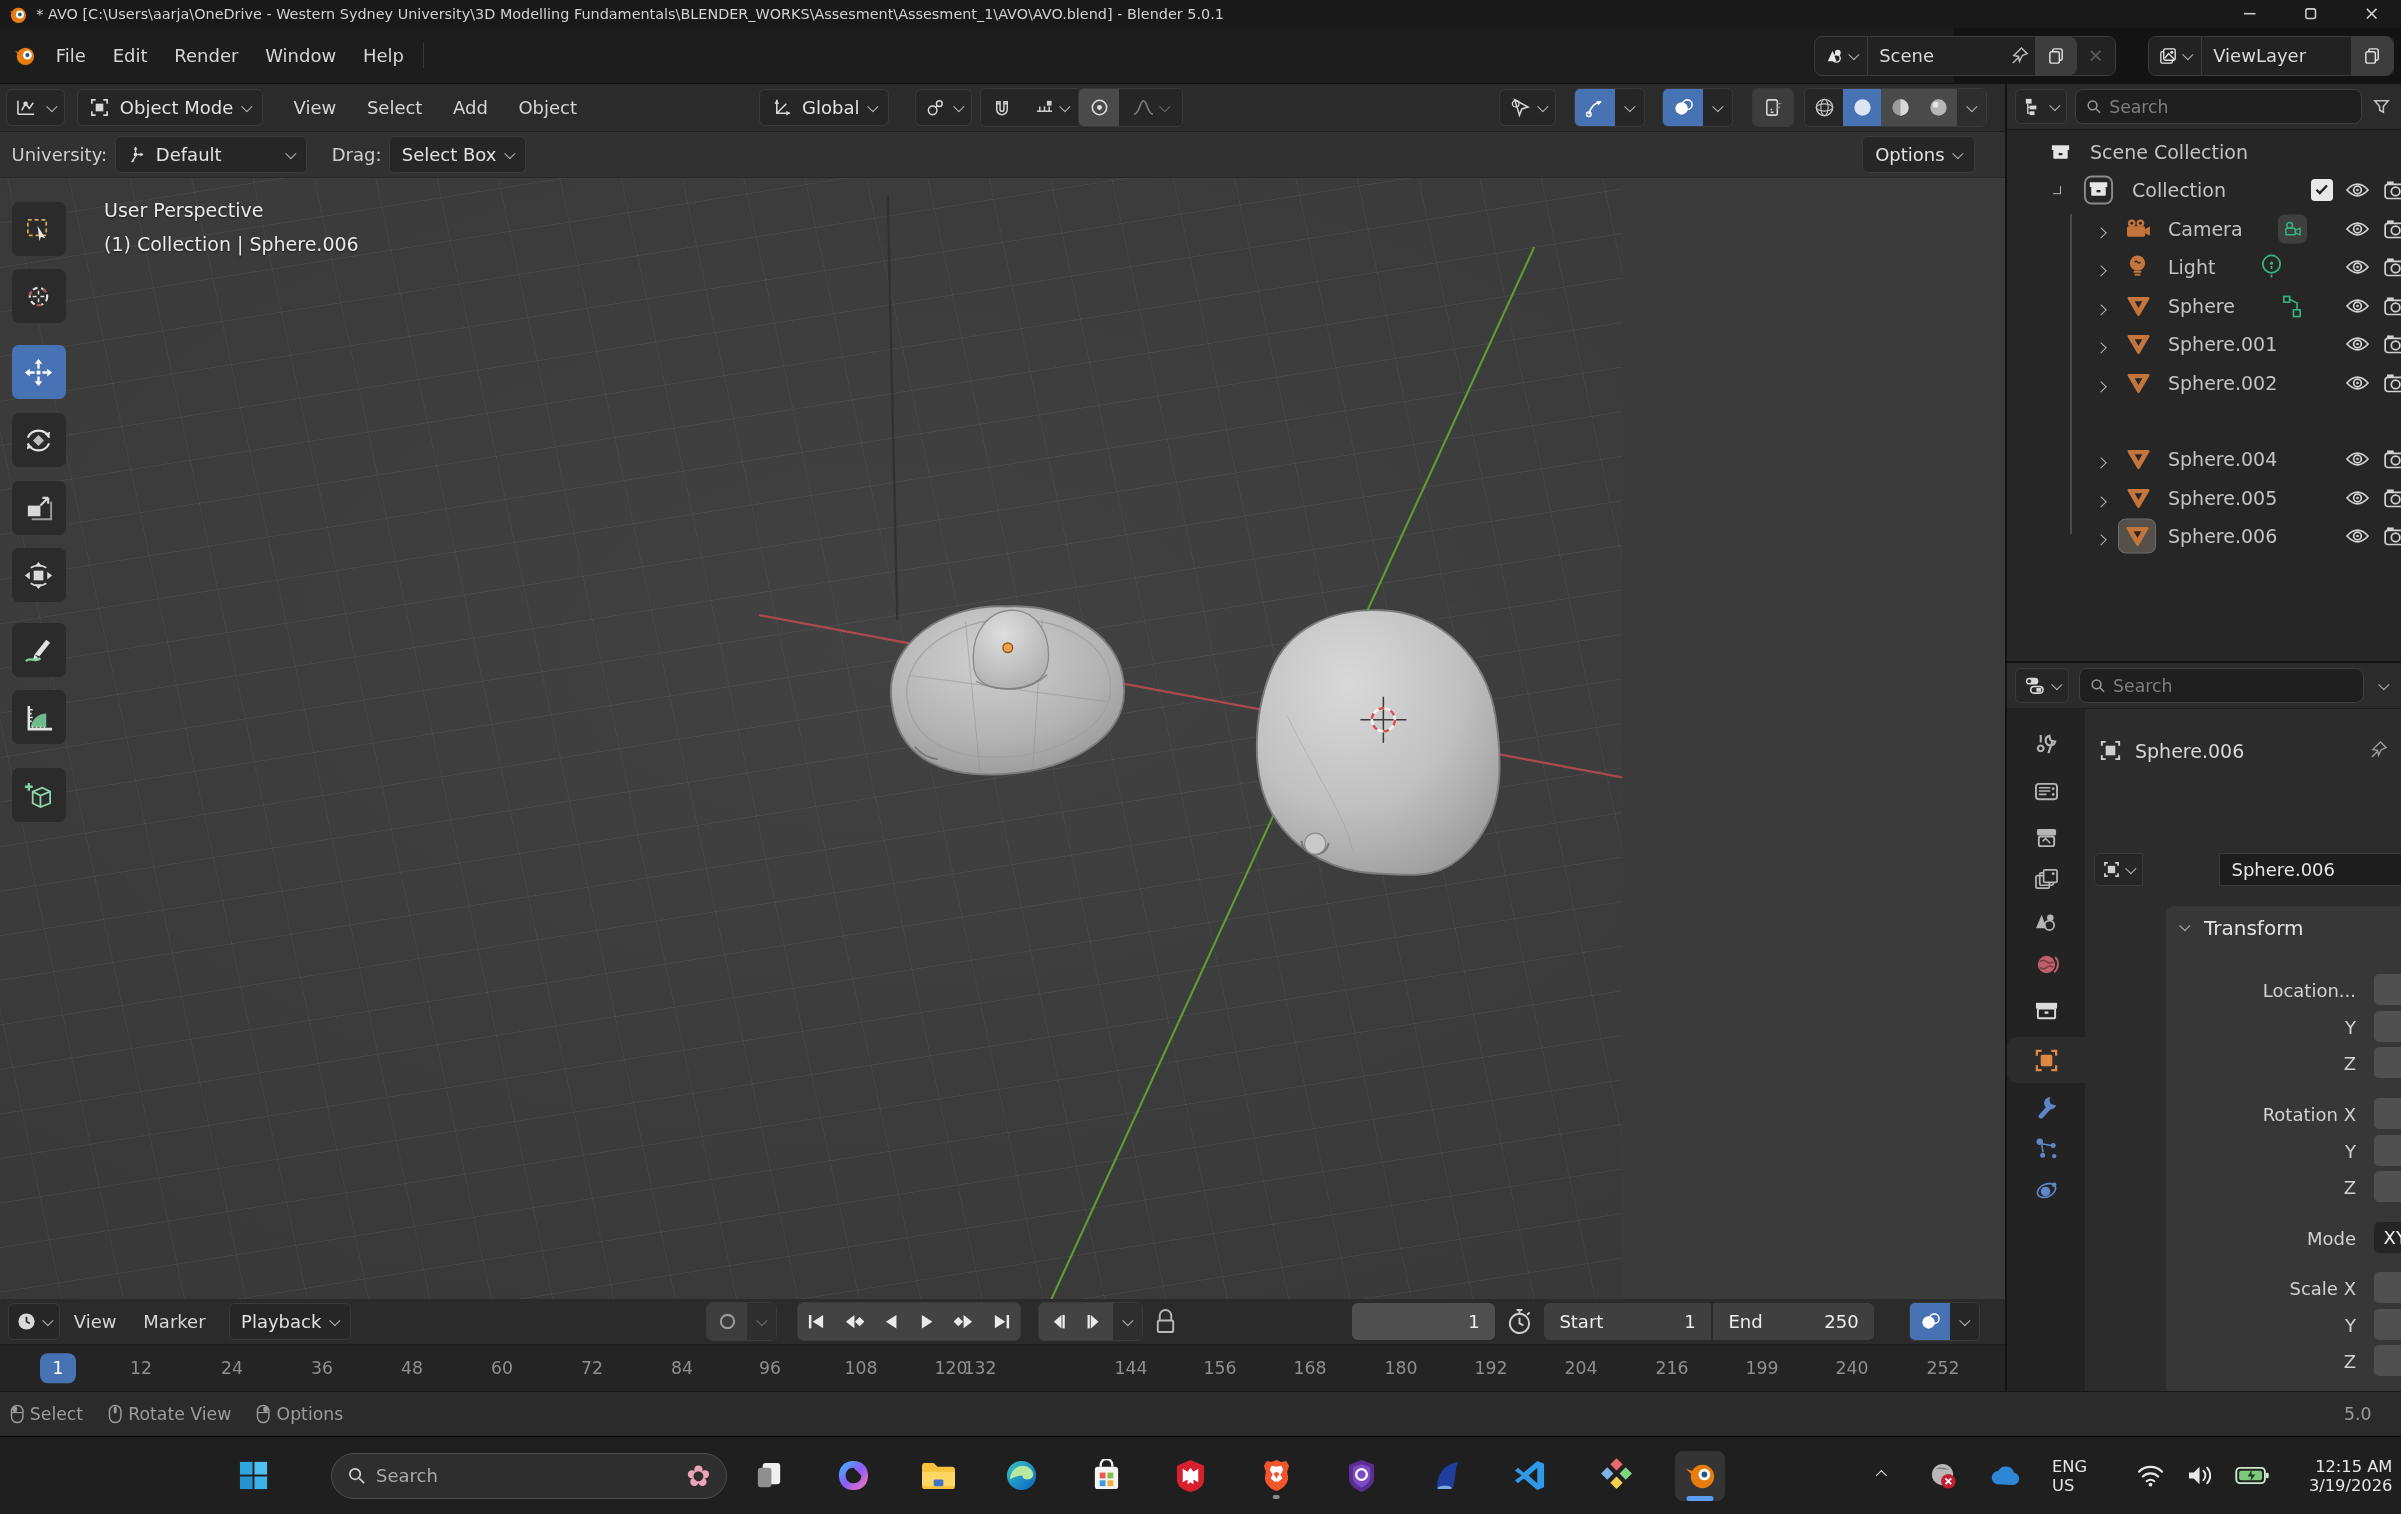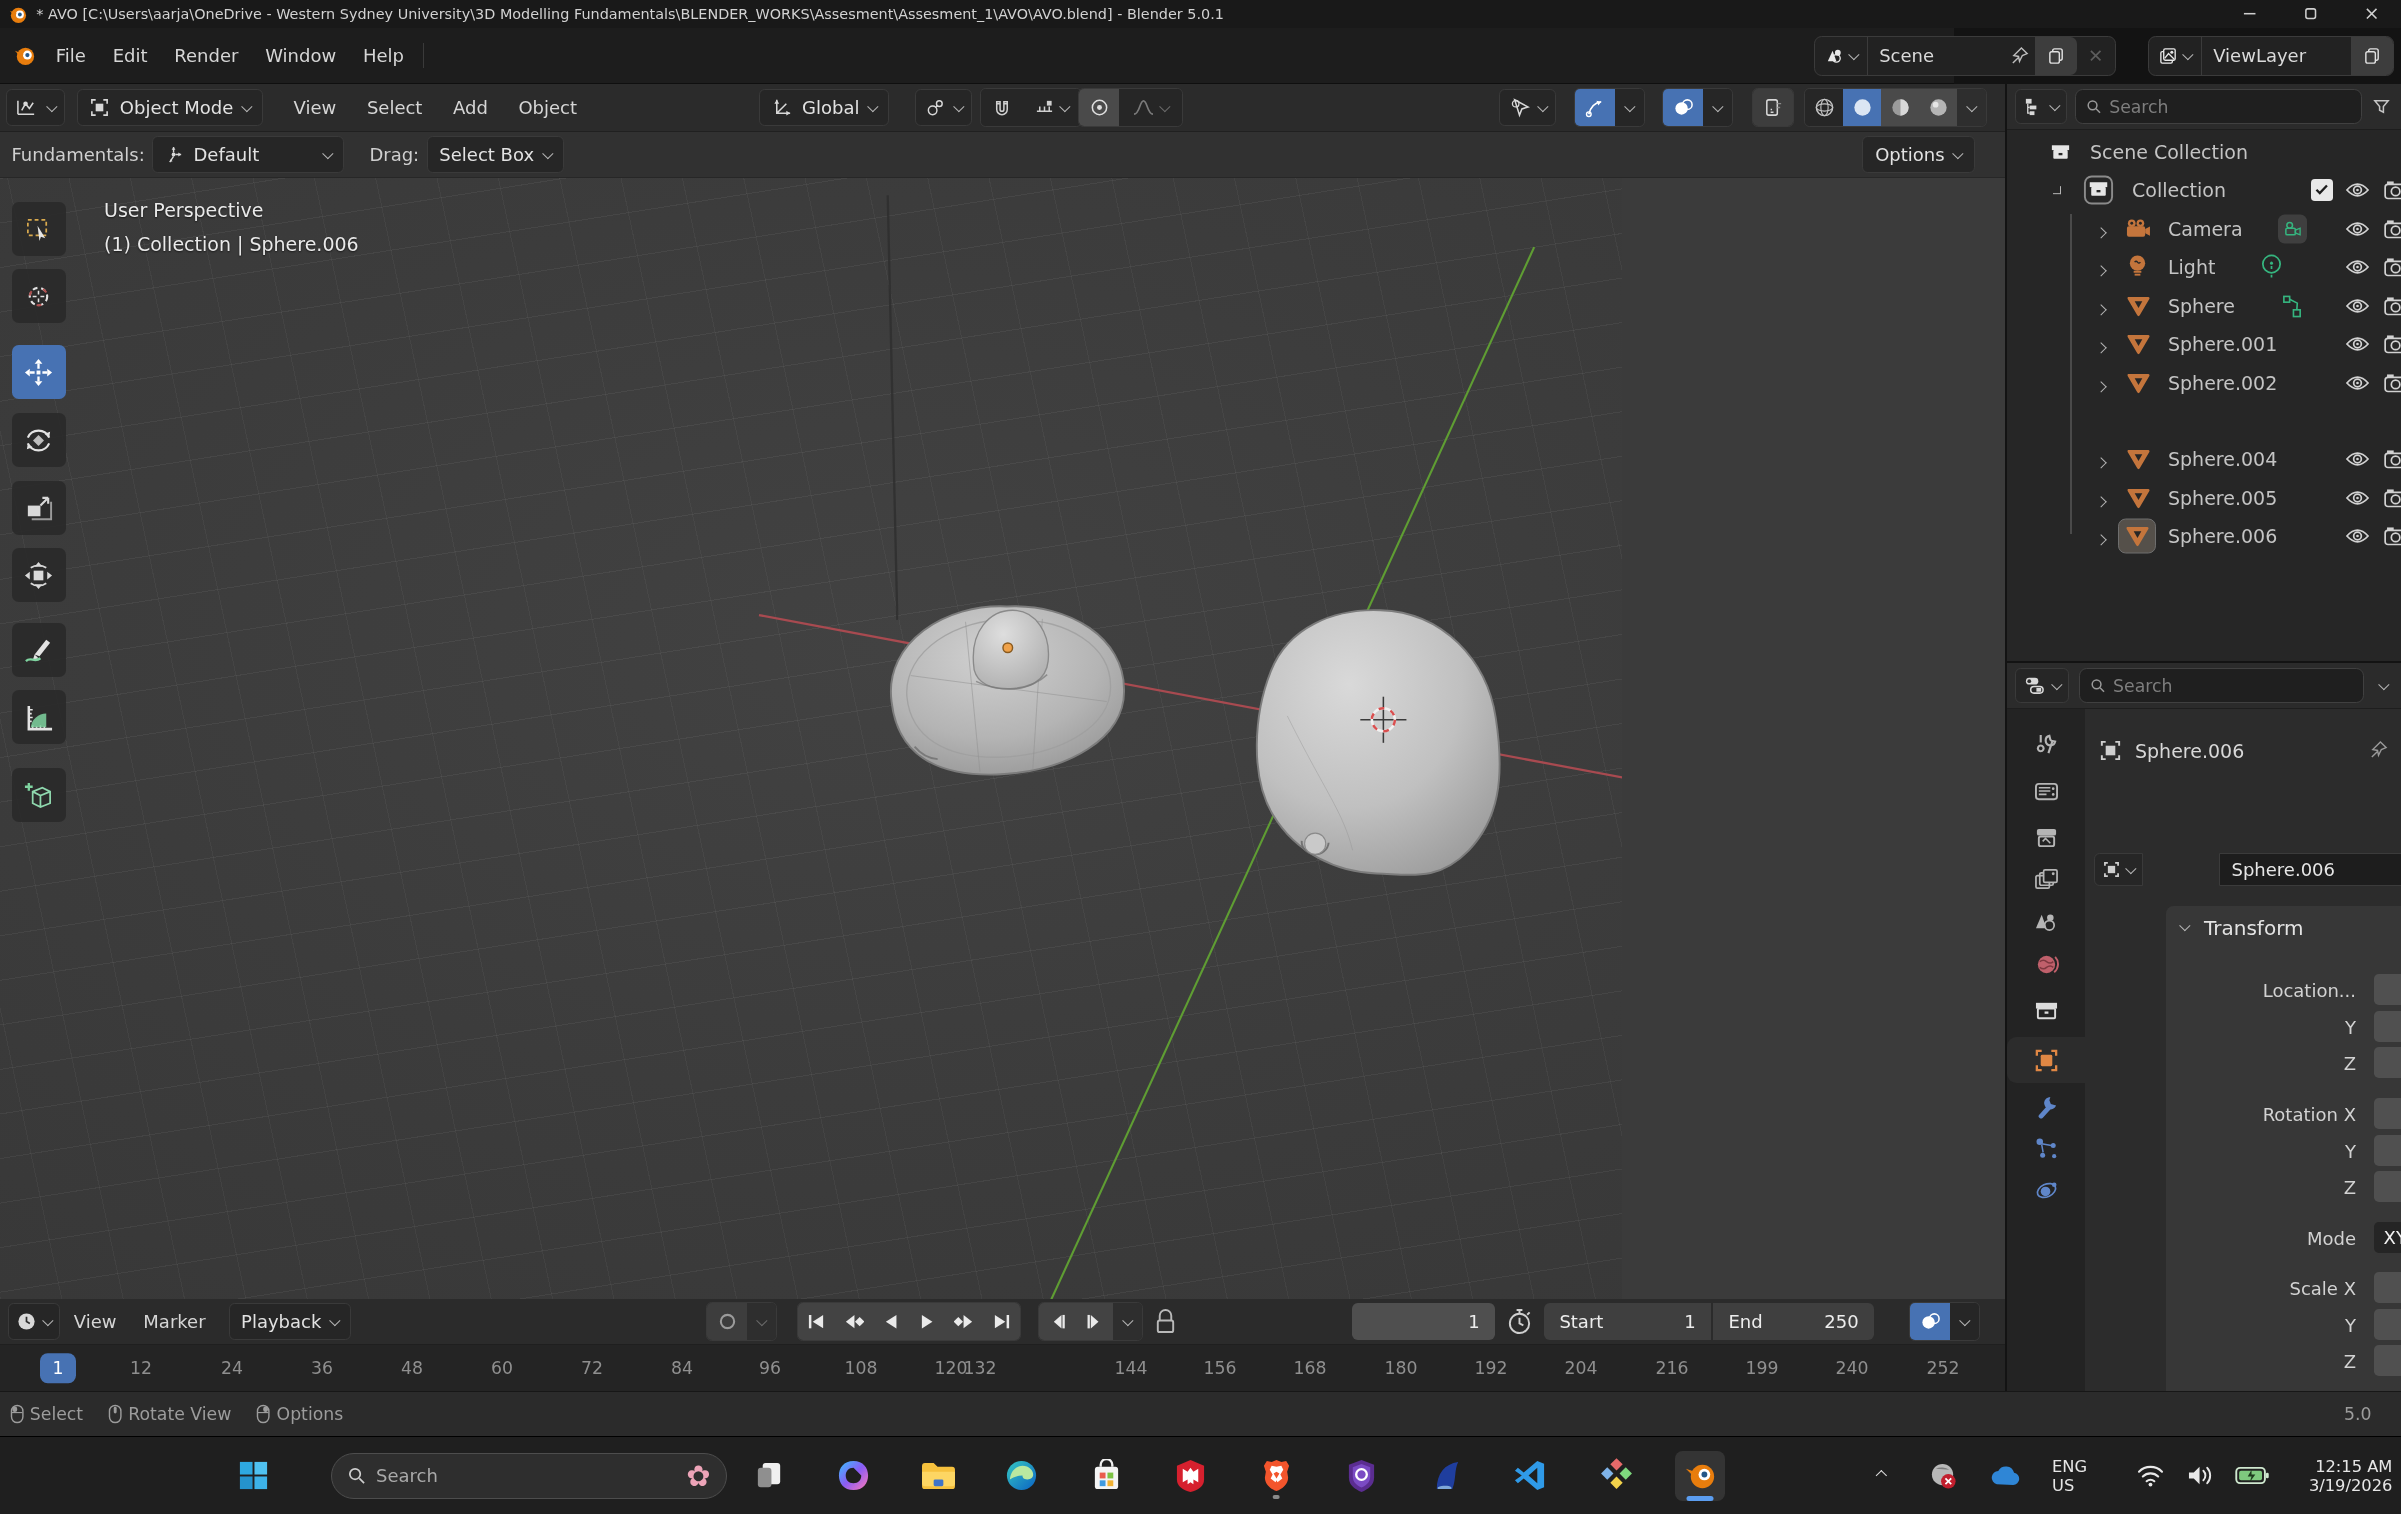--- a/index.html
+++ b/index.html
@@ -316,21 +316,21 @@
               <circle cx="9" cy="9" r="3" fill="#e6e6e6"></circle>
             </svg>
         </div>
         <div class="shadebtn" style="width:29px;background:#2e2e2e">
             <span class="chev"></span>
           </div>
       </div>
     </div>
 
     <div class="vp-settings">
-      <span class="label">Fundamentals:</span>
+      <span class="label">University:</span>
       <div class="dd" style="width:192px">
         <svg width="19" height="21" viewBox="0 0 20 22">
             <circle cx="9" cy="11" r="2" fill="#d8d8d8"></circle>
             <path d="M9 9 V3 M9 13 L5 19 M11 11 H17" fill="none" stroke="#d8d8d8" stroke-width="1.5"></path>
             <path d="M9 3 l-2 3 h4 Z M17 11 l-3 -2 v4 Z M5 19 l3 -1 l-2 -2 Z" fill="#d8d8d8"></path>
           </svg>
         <span>Default</span>
         <span class="chev" style="margin-left:auto"></span>
       </div>
       <span class="label" style="margin-left:17.3px">Drag:</span>

